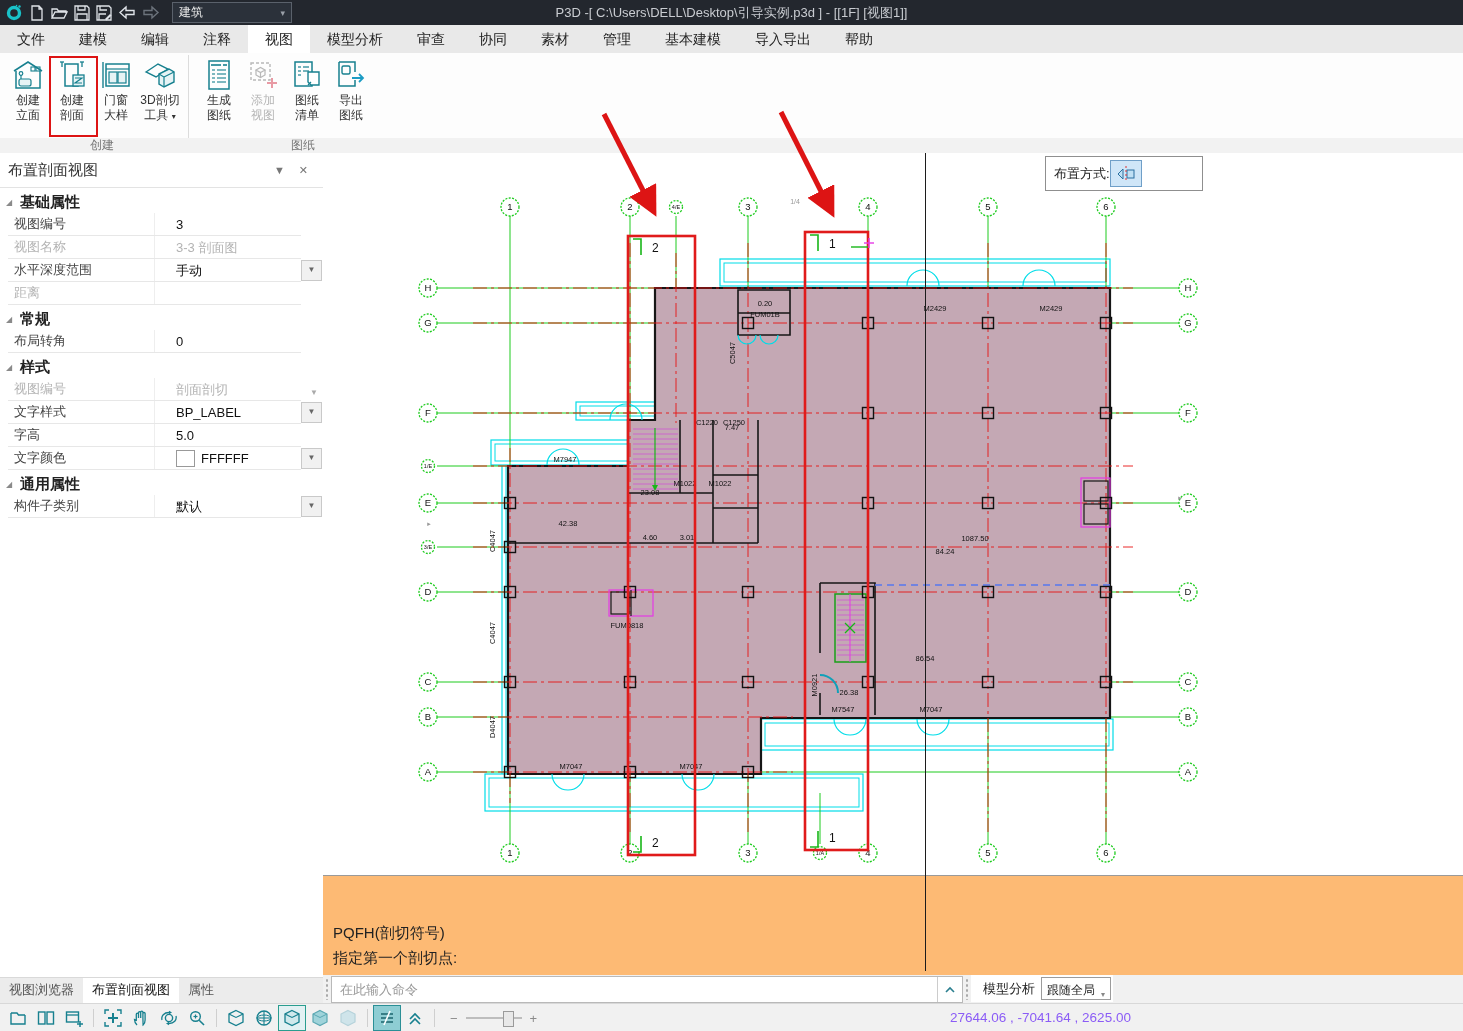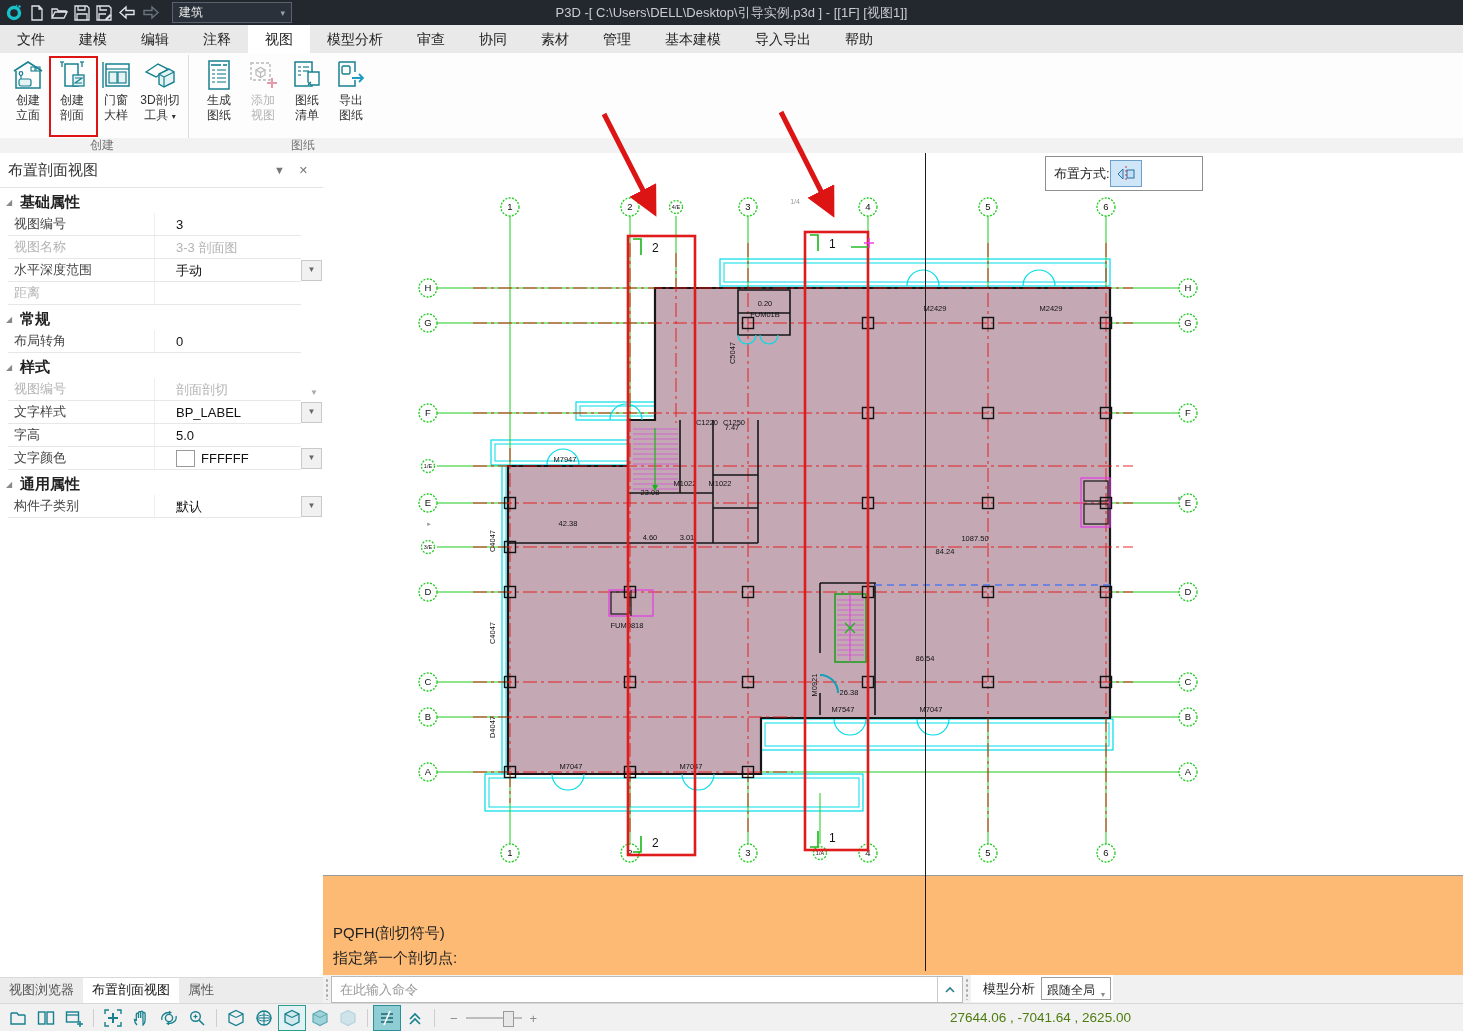--- a/index.html
+++ b/index.html
@@ -75,21 +75,21 @@
   
   .bottombar{position:absolute;left:0;top:1003px;width:100%;height:28px;background:#f1f1f1;border-top:1px solid #d8d8d8;
              display:flex;align-items:center;}
   .tb-ic{width:26px;height:24px;display:flex;align-items:center;justify-content:center;cursor:default;border:1px solid transparent;}
   .tb-ic.boxed{border:1px solid #2a9d8f;background:#e2f1f3;}
   .tb-ic.filled{background:#8ecdd3;border:1px solid #2a8f96;}
   .tb-sep{width:1px;height:18px;background:#cfcfcf;margin:0 5px;}
   .zoomctl{display:flex;align-items:center;margin-left:10px;color:#8a8a8a;}
   .zoomctl .track{width:56px;height:2px;background:#bdbdbd;margin:0 8px;position:relative;}
   .zoomctl .handle{position:absolute;right:8px;top:-6px;width:9px;height:14px;background:#e8e8e8;border:1px solid #9a9a9a;}
-  .coords{position:absolute;left:950px;top:6px;font-size:13.5px;color:#4d7c0f;}
+  .coords{position:absolute;left:950px;top:6px;font-size:13.5px;color:#8b5cf6;}
   
   .red-hl{position:absolute;left:49px;top:56px;width:45px;height:77px;border:2px solid #dd1414;z-index:62;pointer-events:none;}
   .crosshair{position:absolute;left:925px;top:153px;width:1px;height:818px;background:#1c1c1c;z-index:30;pointer-events:none;}
   .arrows{position:absolute;left:0;top:0;width:1463px;height:1031px;z-index:60;pointer-events:none;}
 </style>
 </head>
 <body>
 
 <div class="app">
 

